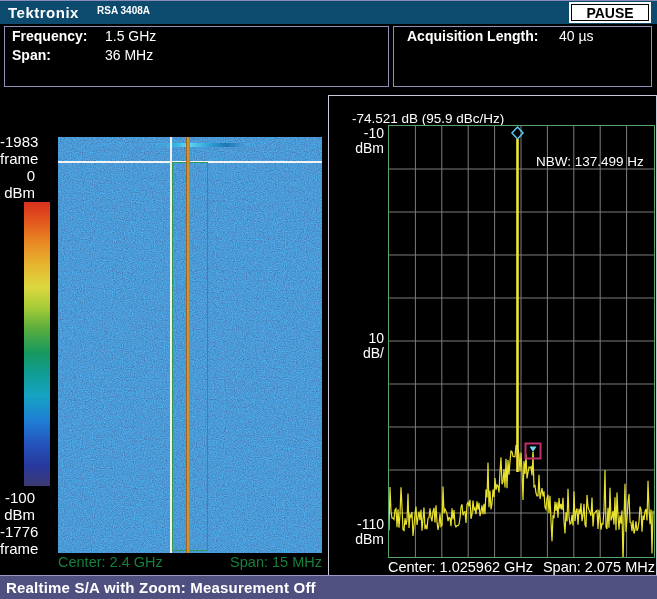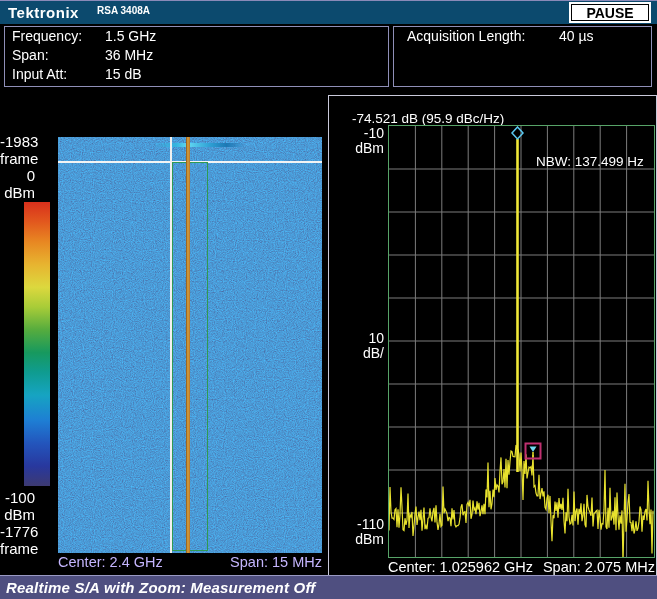--- a/index.html
+++ b/index.html
@@ -15,59 +15,59 @@
   .model{position:absolute;left:97px;top:4px;font-size:10px;font-weight:bold;text-align:right;}
   .datetime{position:absolute;left:205px;top:4px;font-size:15px;font-weight:normal;color:#efeff6;}
   .pause-btn{position:absolute;right:8px;top:3px;width:78px;height:17px;background:#fff;color:#000;
     font-family:inherit;font-size:14px;font-weight:bold;text-align:center;line-height:16px;
     border:1px solid #000;box-shadow:0 0 0 2px #fff;padding:0;cursor:pointer;}
   
   .set-panel{position:absolute;top:26px;height:61px;background:#000;border:1px solid #8f8fb8;box-sizing:border-box;}
   .set-left{left:4px;width:385px;}
   .set-right{left:393px;width:259px;}
   .set-row{display:flex;padding-left:7px;height:19px;line-height:19px;font-size:14px;white-space:nowrap;}
-  .set-row .lbl{font-weight:normal;width:93px;}
+  .set-row .lbl{font-weight:bold;width:93px;}
   .set-right .set-row .lbl{width:152px;margin-left:6px;}
   
   .cb-labels{position:absolute;left:0;width:35px;text-align:right;font-size:15px;line-height:17px;color:#fff;}
   .cb-top{top:133px;}
   .cb-bottom{top:489px;}
   .colorbar{position:absolute;left:24px;top:202px;width:26px;height:284px;
     background:linear-gradient(180deg,#d8301c 0%,#e2581e 7%,#e88722 14%,#e7b430 22%,#dcd83e 30%,
       #a8cc38 37%,#56ac3e 45%,#17995e 53%,#0f9c90 60%,#16a4c2 68%,#1e7ed4 77%,#2355bc 85%,
       #28389e 93%,#3d3a72 100%);}
   
   .sgram{position:absolute;left:58px;top:137px;width:264px;height:416px;background:#1b2d80;}
   .sgram svg{position:absolute;left:0;top:0;}
   .sg-streak{position:absolute;left:95px;top:6px;width:92px;height:4px;
     background:linear-gradient(90deg,rgba(40,150,220,0) 0%,#35b4de 25%,#62d8f2 38%,#2ea0d4 62%,#1c78b4 80%,rgba(30,120,200,0) 100%);}
   .sg-hline{position:absolute;left:0;top:24px;width:264px;height:2px;background:#f4f4f4;}
   .sg-vline{position:absolute;left:112px;top:0;width:2px;height:416px;background:#f0f0f0;}
   .sg-zoombox{position:absolute;left:114px;top:25px;width:36px;height:389px;border:1px solid #2f9a52;box-sizing:border-box;}
   .sg-orange{position:absolute;left:128px;top:0;width:4px;height:416px;
     background:linear-gradient(90deg,#8a5014,#d7a240 45%,#b87428);}
   .sgram-footer{position:absolute;left:58px;top:554px;width:264px;display:flex;justify-content:space-between;
-    font-size:14.5px;color:#c4b5fd;white-space:nowrap;}
+    font-size:14.5px;color:#15803d;white-space:nowrap;}
   
   .spec-panel{position:absolute;left:328px;top:95px;width:329px;height:480px;background:#000;
     border:1px solid #c9c9da;border-bottom:none;box-sizing:border-box;}
   .delta1{position:absolute;left:5px;top:1px;font-size:13.5px;white-space:nowrap;}
   .delta2{position:absolute;left:23px;top:15px;font-size:13.5px;white-space:nowrap;}
   .graph{position:absolute;left:59px;top:29px;width:265px;height:431px;border:1px solid #57a468;background:#000;box-sizing:content-box;}
   .graph svg{position:absolute;left:0;top:0;}
   .nbw{position:absolute;left:147px;top:4px;font-size:13.5px;color:#fff;white-space:nowrap;margin-top:24px;}
   .ylab{position:absolute;width:53px;text-align:right;font-size:14px;line-height:14.5px;color:#fff;}
   .ylab-ref{left:2px;top:30px;}
   .ylab-mid{left:2px;top:235px;}
   .ylab-bot{left:2px;top:421px;}
   .spec-footer{position:absolute;left:59px;top:463px;width:267px;display:flex;justify-content:space-between;
     font-size:14.5px;white-space:nowrap;}
   
   .status-bar{position:absolute;left:0;bottom:0;width:657px;height:24px;background:#4f4f80;
-    border-top:1px solid #9a9ac4;box-sizing:border-box;display:flex;align-items:center;font-style:italic;}
+    border-top:1px solid #9a9ac4;box-sizing:border-box;display:flex;align-items:center;}
   .status-bar span{font-size:15px;font-weight:bold;padding-left:6px;letter-spacing:.2px;}
 </style>
 </head>
 <body>
 
 <div class="screen">
 
   <div class="title-bar">
     <span class="brand">Tektronix</span>
     <span class="model">RSA 3408A</span>
@@ -75,24 +75,20 @@
   </div>
 
   <div class="set-panel set-left">
     <div class="set-row">
       <span class="lbl">Frequency:</span>
       <span class="val">1.5 GHz</span>
     </div>
     <div class="set-row">
       <span class="lbl">Span:</span>
       <span class="val">36 MHz</span>
-    </div>
-    <div class="set-row">
-      <span class="lbl">Input Att:</span>
-      <span class="val">15 dB</span>
     </div>
   </div>
   <div class="set-panel set-right">
     <div class="set-row">
       <span class="lbl">Acquisition Length:</span>
       <span class="val">40 µs</span>
     </div>
   </div>
 
   <div class="cb-labels cb-top">

